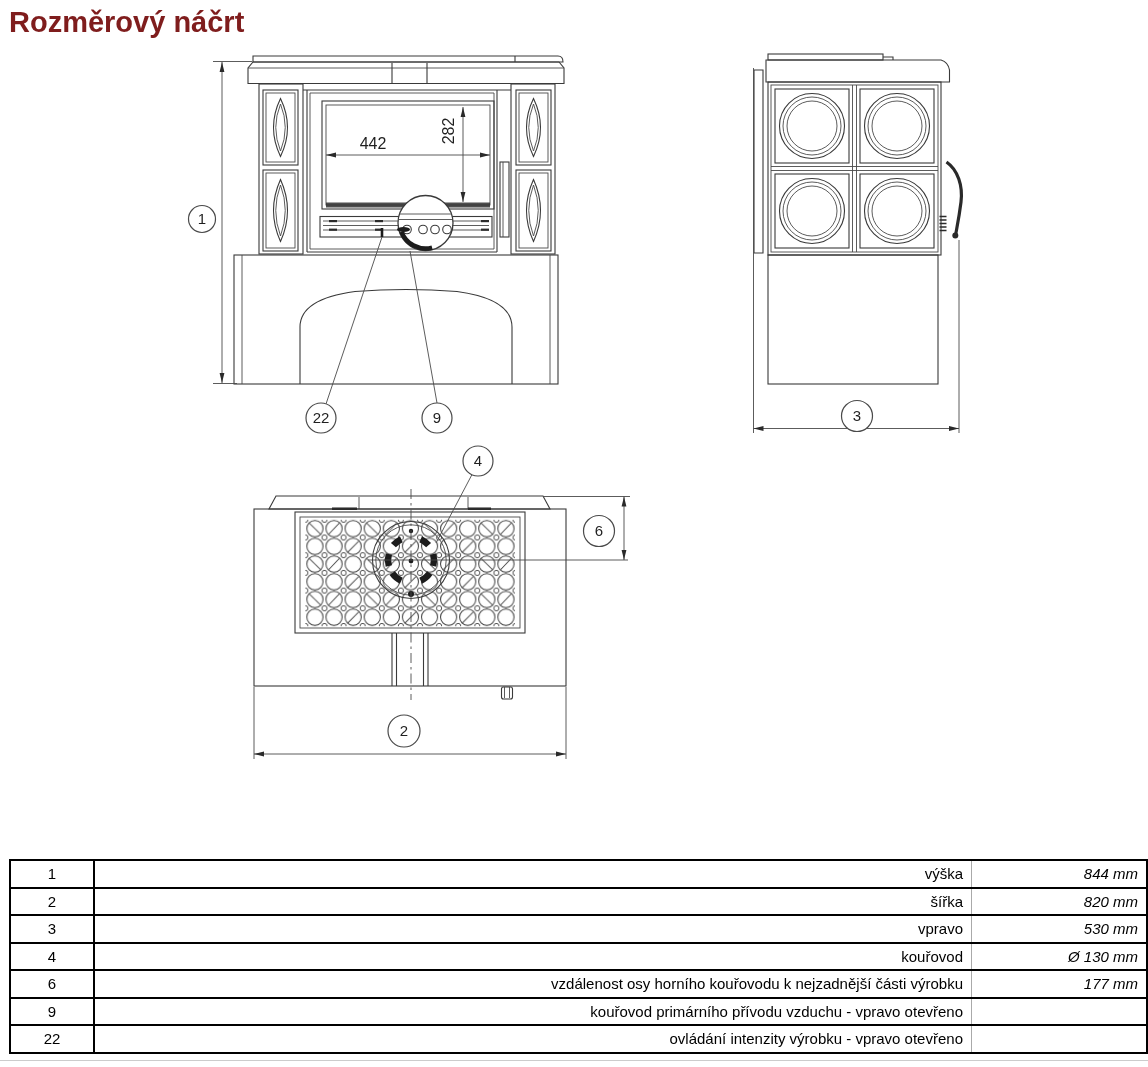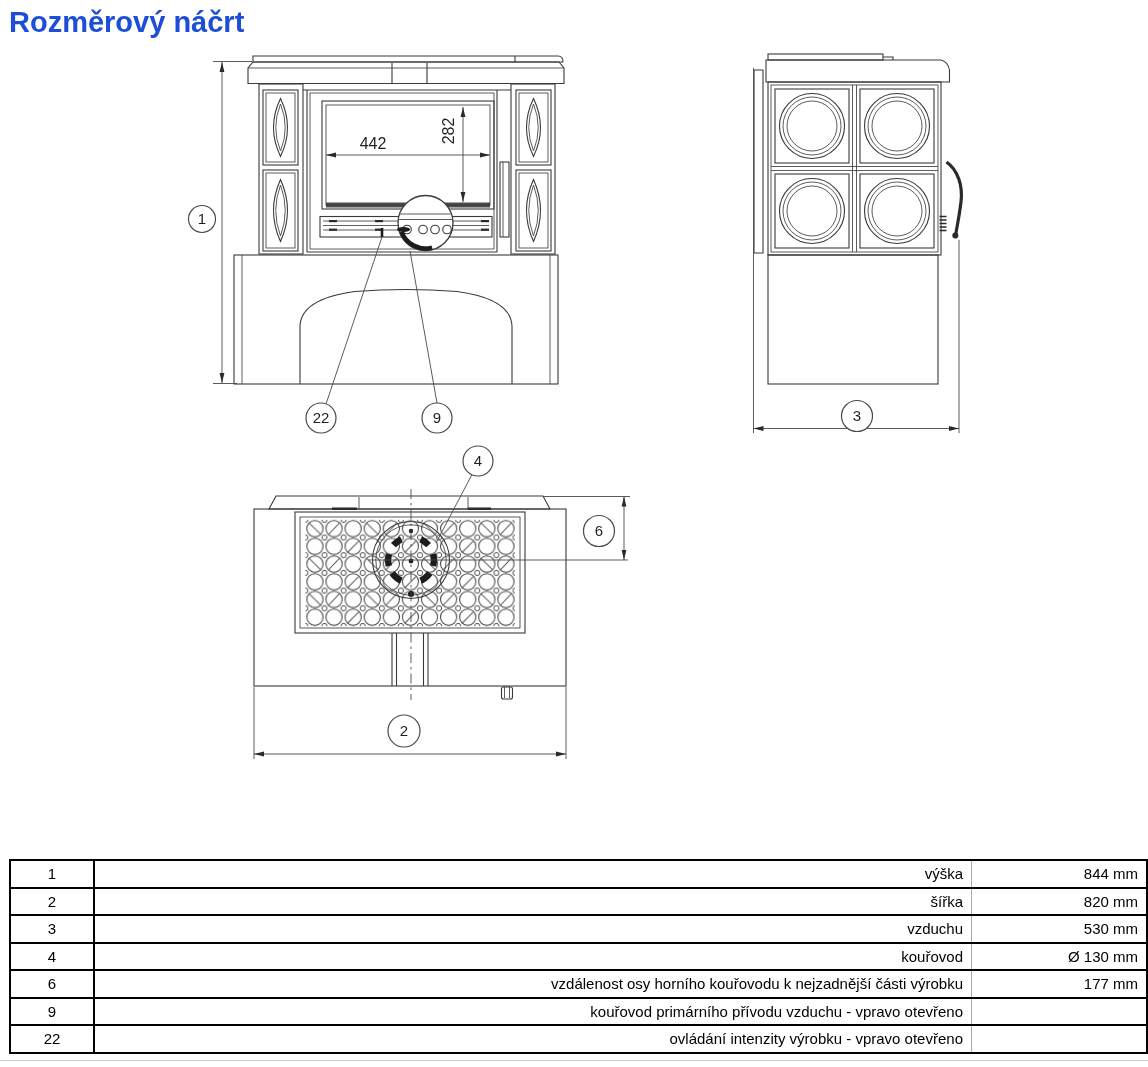--- a/index.html
+++ b/index.html
@@ -1,35 +1,35 @@
 <!DOCTYPE html>
 <html><head>
 <meta charset="utf-8">
 <style>
   html,body{margin:0;padding:0;background:#fff;}
   .page{position:relative;width:1148px;height:1067px;background:#fff;overflow:hidden;
         font-family:"Liberation Sans",sans-serif;color:#000;}
   .title{position:absolute;left:9px;margin:0;font-weight:bold;font-size:29px;
-         font-family:"Liberation Sans",sans-serif;color:#1d4ed8;}
+         font-family:"Liberation Sans",sans-serif;color:#7f1d1d;}
   #title-main{top:6px;}
   #title-info{top:814px;}
   svg{position:absolute;top:0;left:0;}
   svg text{font-family:"Liberation Sans",sans-serif;fill:#1f1f1f;}
   .lw{stroke:#3a3a3a;stroke-width:1.1;fill:none;}
   .lt{stroke:#4a4a4a;stroke-width:0.9;fill:none;}
   .dk{stroke:#1c1c1c;fill:none;}
   .ar{fill:#2a2a2a;stroke:none;}
   .co{fill:#ffffff;stroke:#4a4a4a;stroke-width:1.2;}
   table.info{position:absolute;top:859px;left:9px;width:1126px;border-collapse:collapse;
              table-layout:fixed;font-size:15px;}
   table.info td{border-top:2px solid #000;border-bottom:2px solid #000;height:25.5px;
                 padding:0 8px;white-space:nowrap;overflow:hidden;}
   table.info td.c-id{width:66px;text-align:center;border-left:2px solid #000;border-right:2px solid #000;}
   table.info td.c-label{width:860px;text-align:right;}
-  table.info td.c-value{width:158px;text-align:right;border-left:1px solid #aaa;border-right:2px solid #000;}
+  table.info td.c-value{width:158px;text-align:right;border-left:1px solid #aaa;border-right:2px solid #000;font-style:italic;}
   .page-edge{position:absolute;left:0;top:1060px;width:1148px;height:1px;background:#ccc;}
 </style>
 </head>
 <body>
 
 <div class="page">
 
   <svg width="1148" height="1067" viewBox="0 0 1148 1067">
     <defs>
       <pattern id="grate" x="305.4" y="519.8" width="19.1" height="17.7" patternUnits="userSpaceOnUse">
@@ -276,21 +276,21 @@
         <td class="c-label">výška</td>
         <td class="c-value">844 mm</td>
       </tr>
       <tr>
         <td class="c-id">2</td>
         <td class="c-label">šířka</td>
         <td class="c-value">820 mm</td>
       </tr>
       <tr>
         <td class="c-id">3</td>
-        <td class="c-label">vzduchu</td>
+        <td class="c-label">vpravo</td>
         <td class="c-value">530 mm</td>
       </tr>
       <tr>
         <td class="c-id">4</td>
         <td class="c-label">kouřovod</td>
         <td class="c-value">Ø 130 mm</td>
       </tr>
       <tr>
         <td class="c-id">6</td>
         <td class="c-label">vzdálenost osy horního kouřovodu k nejzadnější části výrobku</td>

